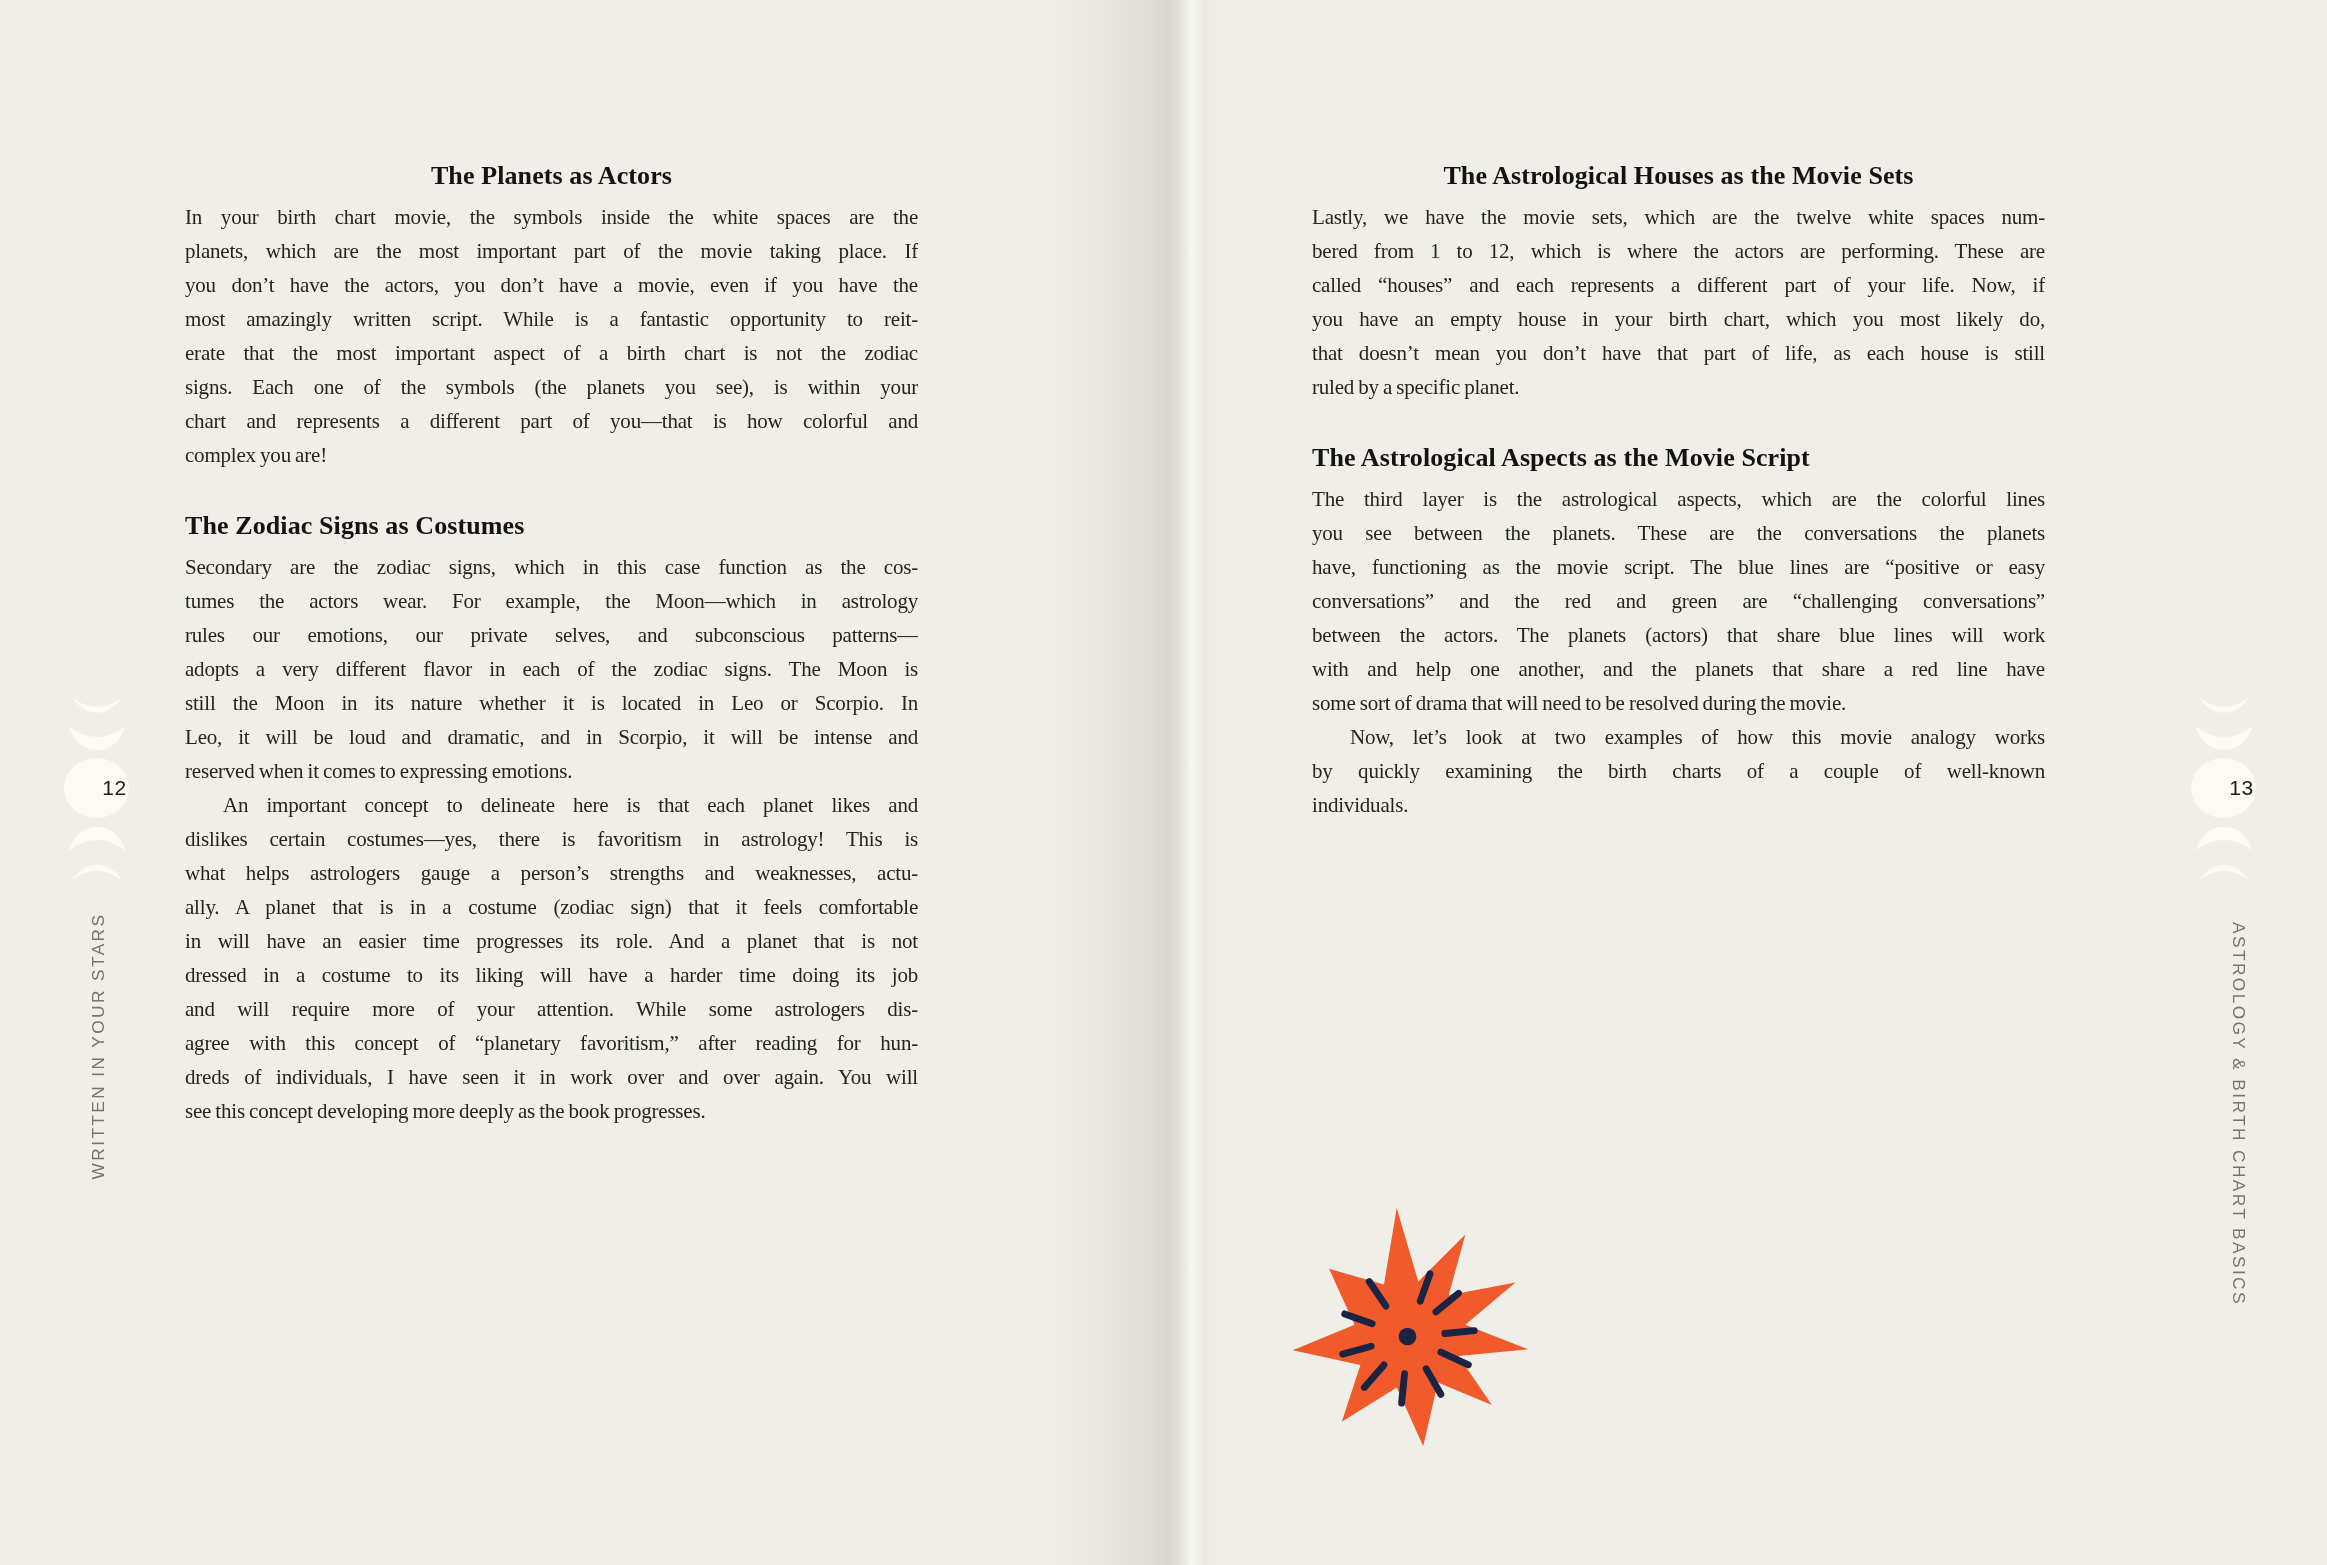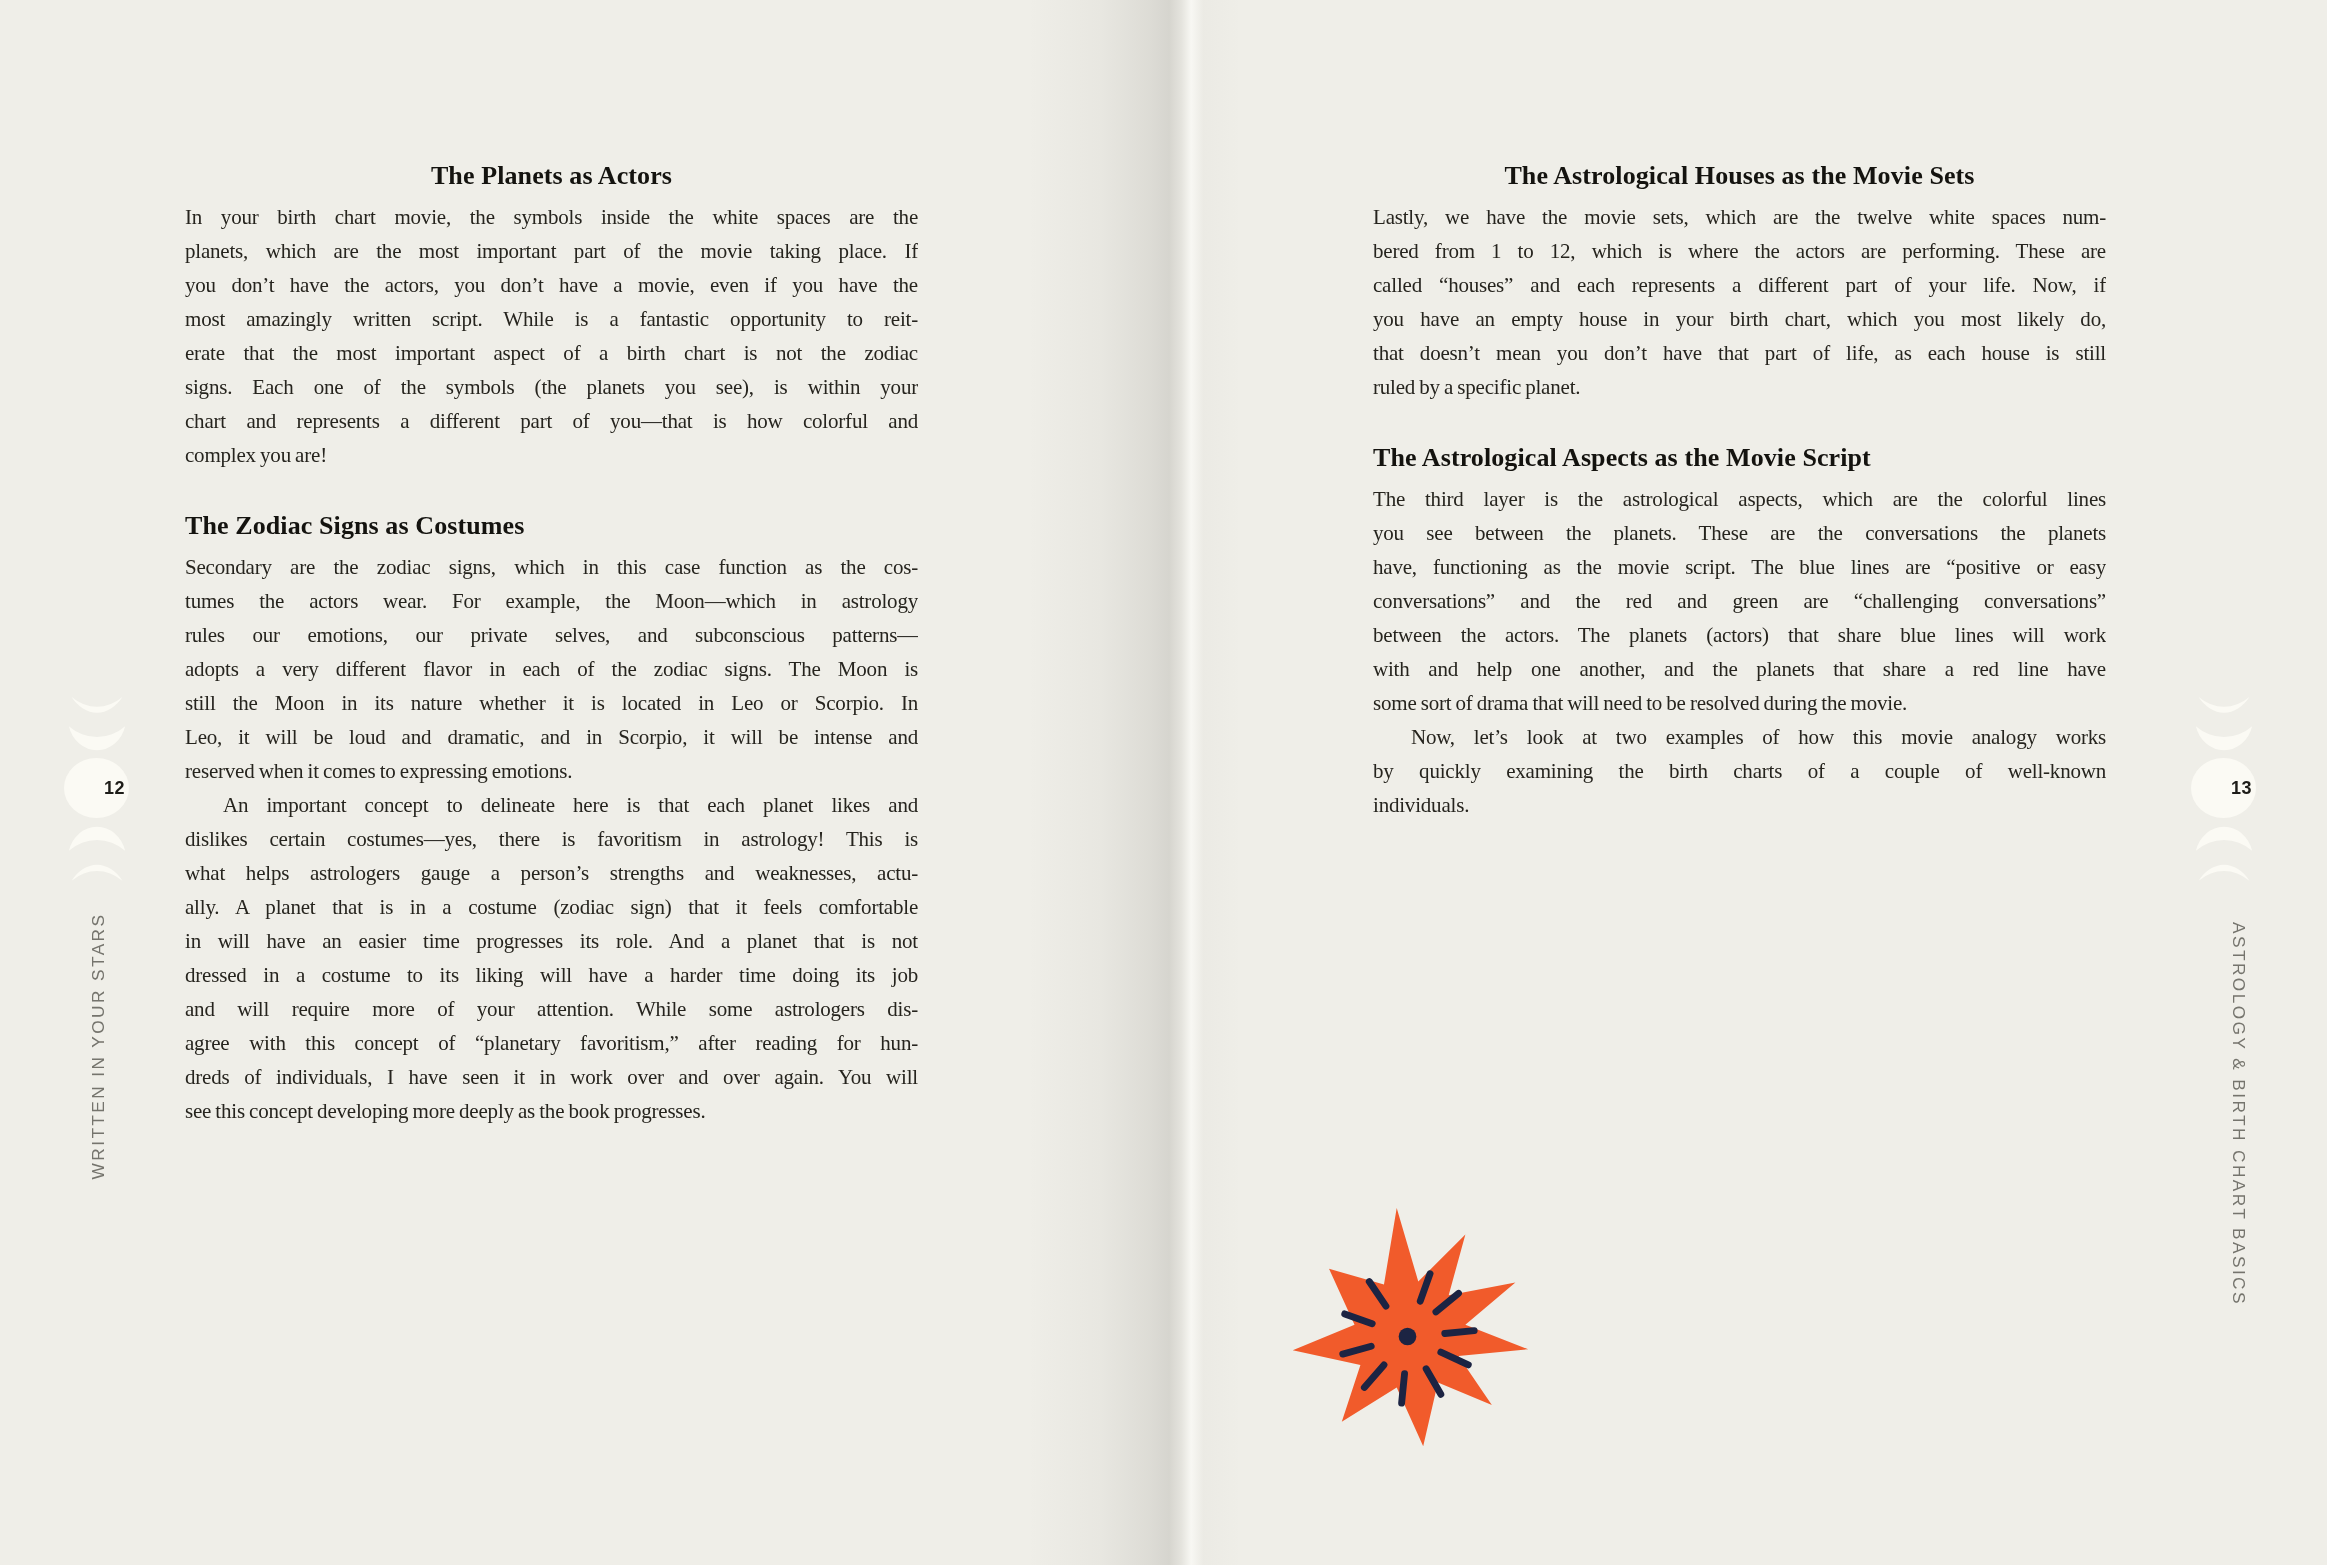--- a/index.html
+++ b/index.html
@@ -28,21 +28,21 @@
       rgba(62,60,52,0.10) 50%,
       rgba(62,60,52,0.14) 58%,
       rgba(62,60,52,0.06) 63%,
       rgba(255,255,252,0.55) 67%,
       rgba(62,60,52,0.02) 72%,
       rgba(62,60,52,0) 88%);
     pointer-events:none;
   }
   .textcol{position:absolute;top:160px;width:733px;}
   .textcol.left{left:185px;}
-  .textcol.right{left:1373px;}
+  .textcol.right{left:1312px;}
   .section-heading{
     font-family:"Liberation Serif", serif;
     font-weight:700;
     font-size:26px;
     line-height:31px;
     letter-spacing:0.1px;
     color:var(--head);
     margin:38px 0 9px 0;
   }
   .section:first-child .section-heading{margin-top:0;text-align:center;}
@@ -88,21 +88,21 @@
   .gap-b{margin-top:8.2px;}
   .pagenum-circle{
     width:65px;height:60px;
     margin:7.3px auto 0 auto;
     background:var(--moon);
     border-radius:50%;
     display:flex;align-items:center;justify-content:center;
   }
   .pagenum{
     font-family:"Liberation Sans", sans-serif;
-    font-weight:700;font-size:18px;color:#1d1c18;
+    font-weight:400;font-size:21px;color:#1d1c18;
     letter-spacing:0.5px;
     margin-left:36px;
   }
   .starburst{position:absolute;left:1280px;top:1207px;width:255px;height:255px;}
 </style>
 </head>
 <body>
 
 <div class="spread">
 

